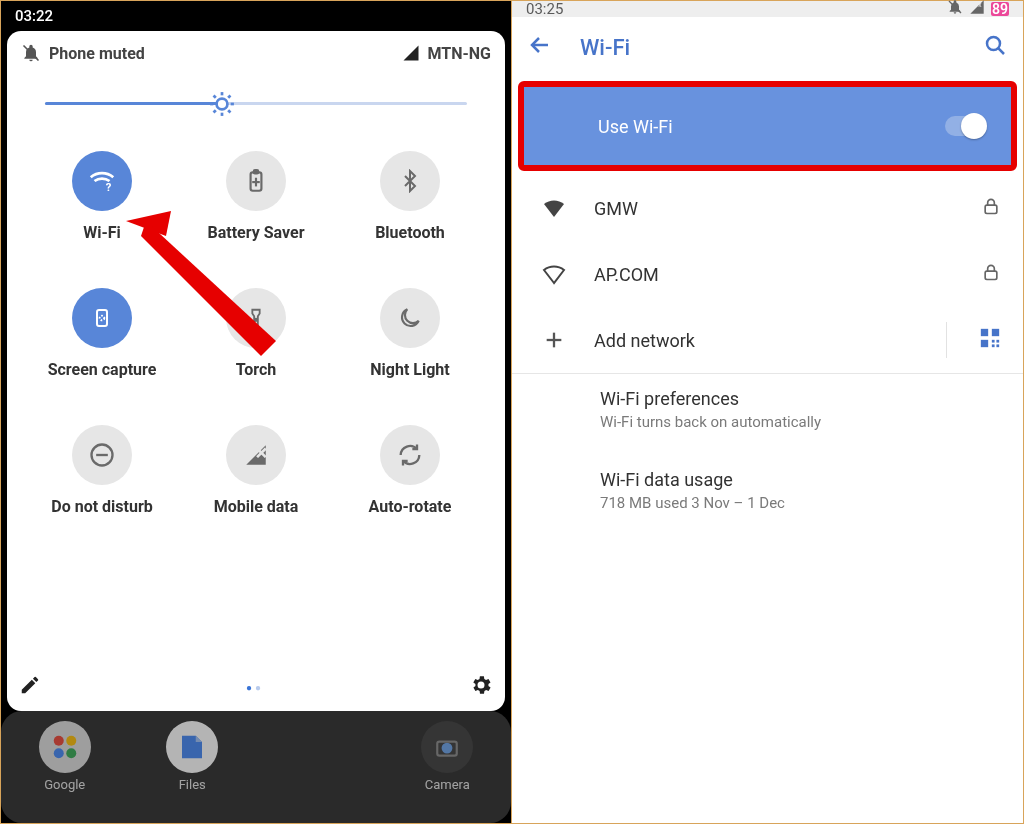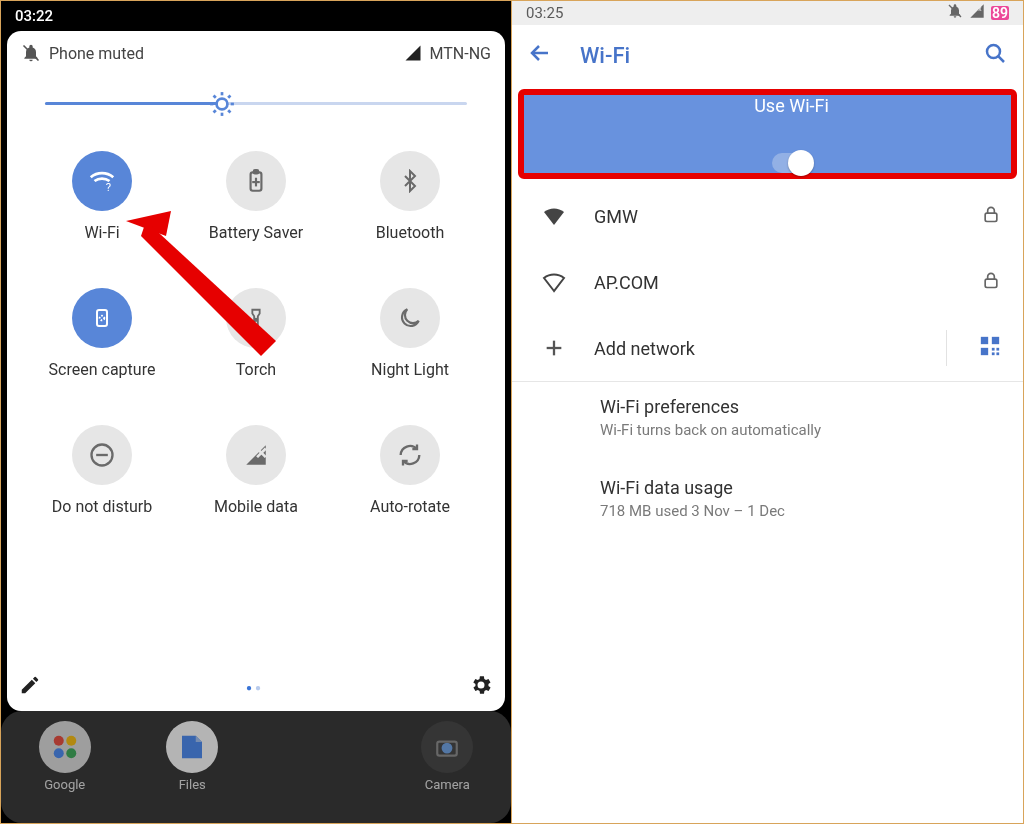--- a/index.html
+++ b/index.html
@@ -43,20 +43,21 @@
   }
   .qs-panel {
     position: absolute;
     left: 6px;
     right: 6px;
     top: 30px;
     background: #fff;
     border-radius: 14px;
     height: 680px;
     padding: 12px 14px 10px;
+    font-weight: bold;
   }
   .qs-header {
     display: flex;
     align-items: center;
     justify-content: space-between;
     font-size: 16px;
     color: #444;
   }
   .qs-header .grp {
     display: flex;
@@ -186,21 +187,21 @@
   }
 
   
   .right .statusbar {
     height: 16px;
     background: #eeeeee;
     color: #5a5a5a;
     font-size: 15px;
     display: flex;
     align-items: center;
-    padding: 12px 14px;
+    padding: 4px 14px;
     justify-content: space-between;
     gap: 16px;
   }
   .right .statusbar .icons {
     display: flex;
     gap: 6px;
     align-items: center;
   }
   .batbox {
     width: 18px;
@@ -235,21 +236,20 @@
     border-radius: 6px;
     margin: 4px 6px;
   }
   .usewifi {
     background: #6892de;
     height: 78px;
     display: flex;
     align-items: center;
     padding: 0 26px 0 74px;
     color: #fff;
-    flex-direction: column;
   }
   .usewifi .label { flex: 1; font-size: 18px; }
   .toggle {
     width: 40px;
     height: 20px;
     background: #92b0e5;
     border-radius: 10px;
     position: relative;
   }
   .toggle::after {

